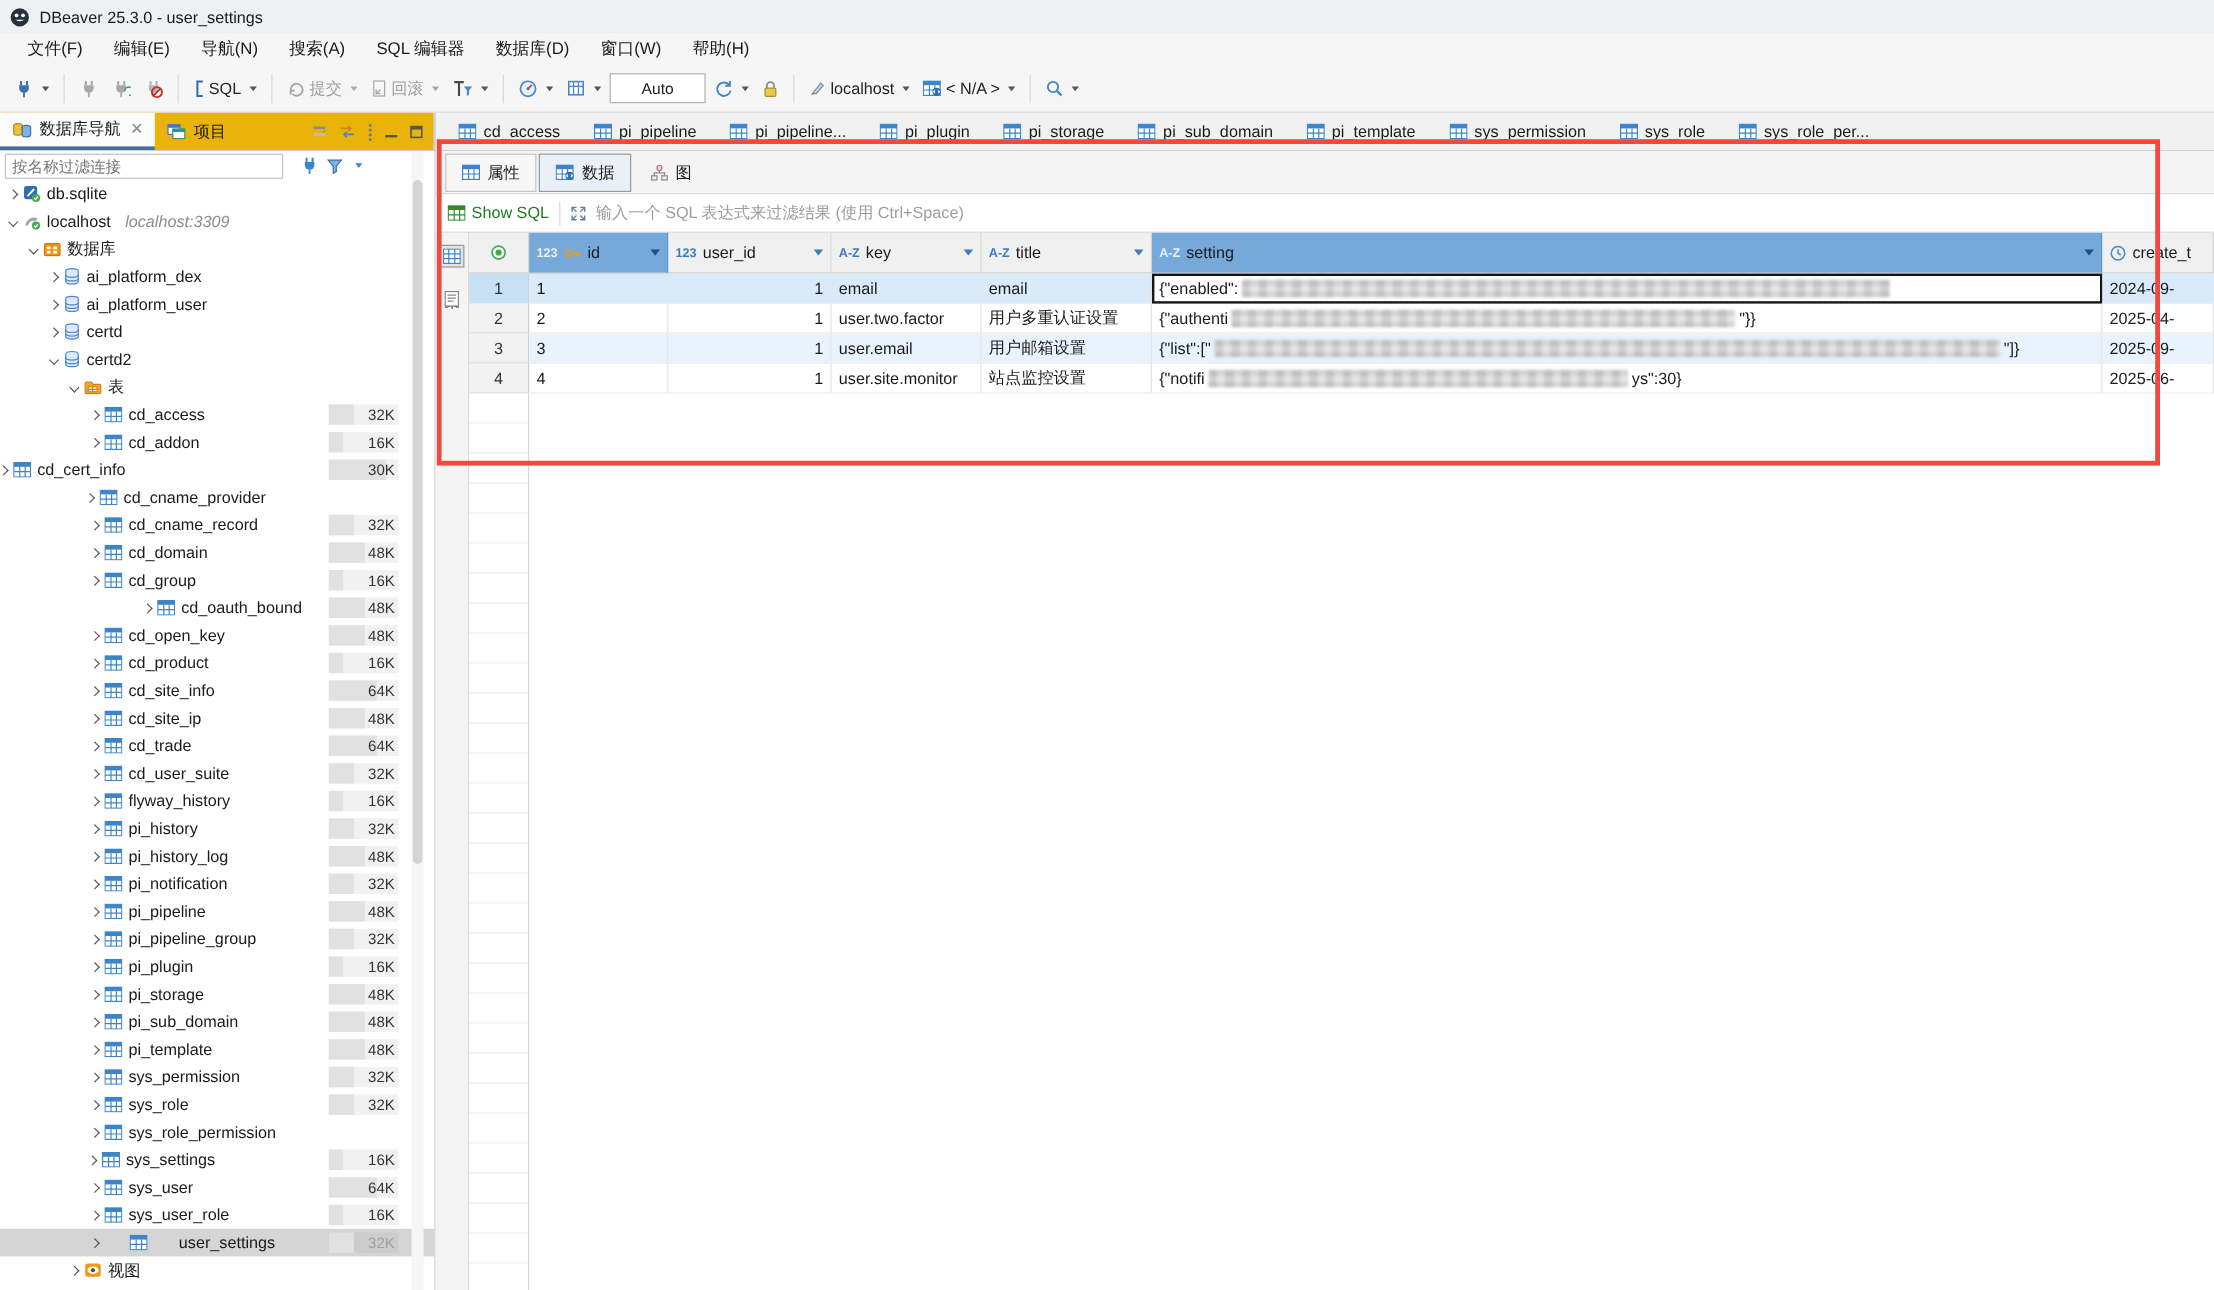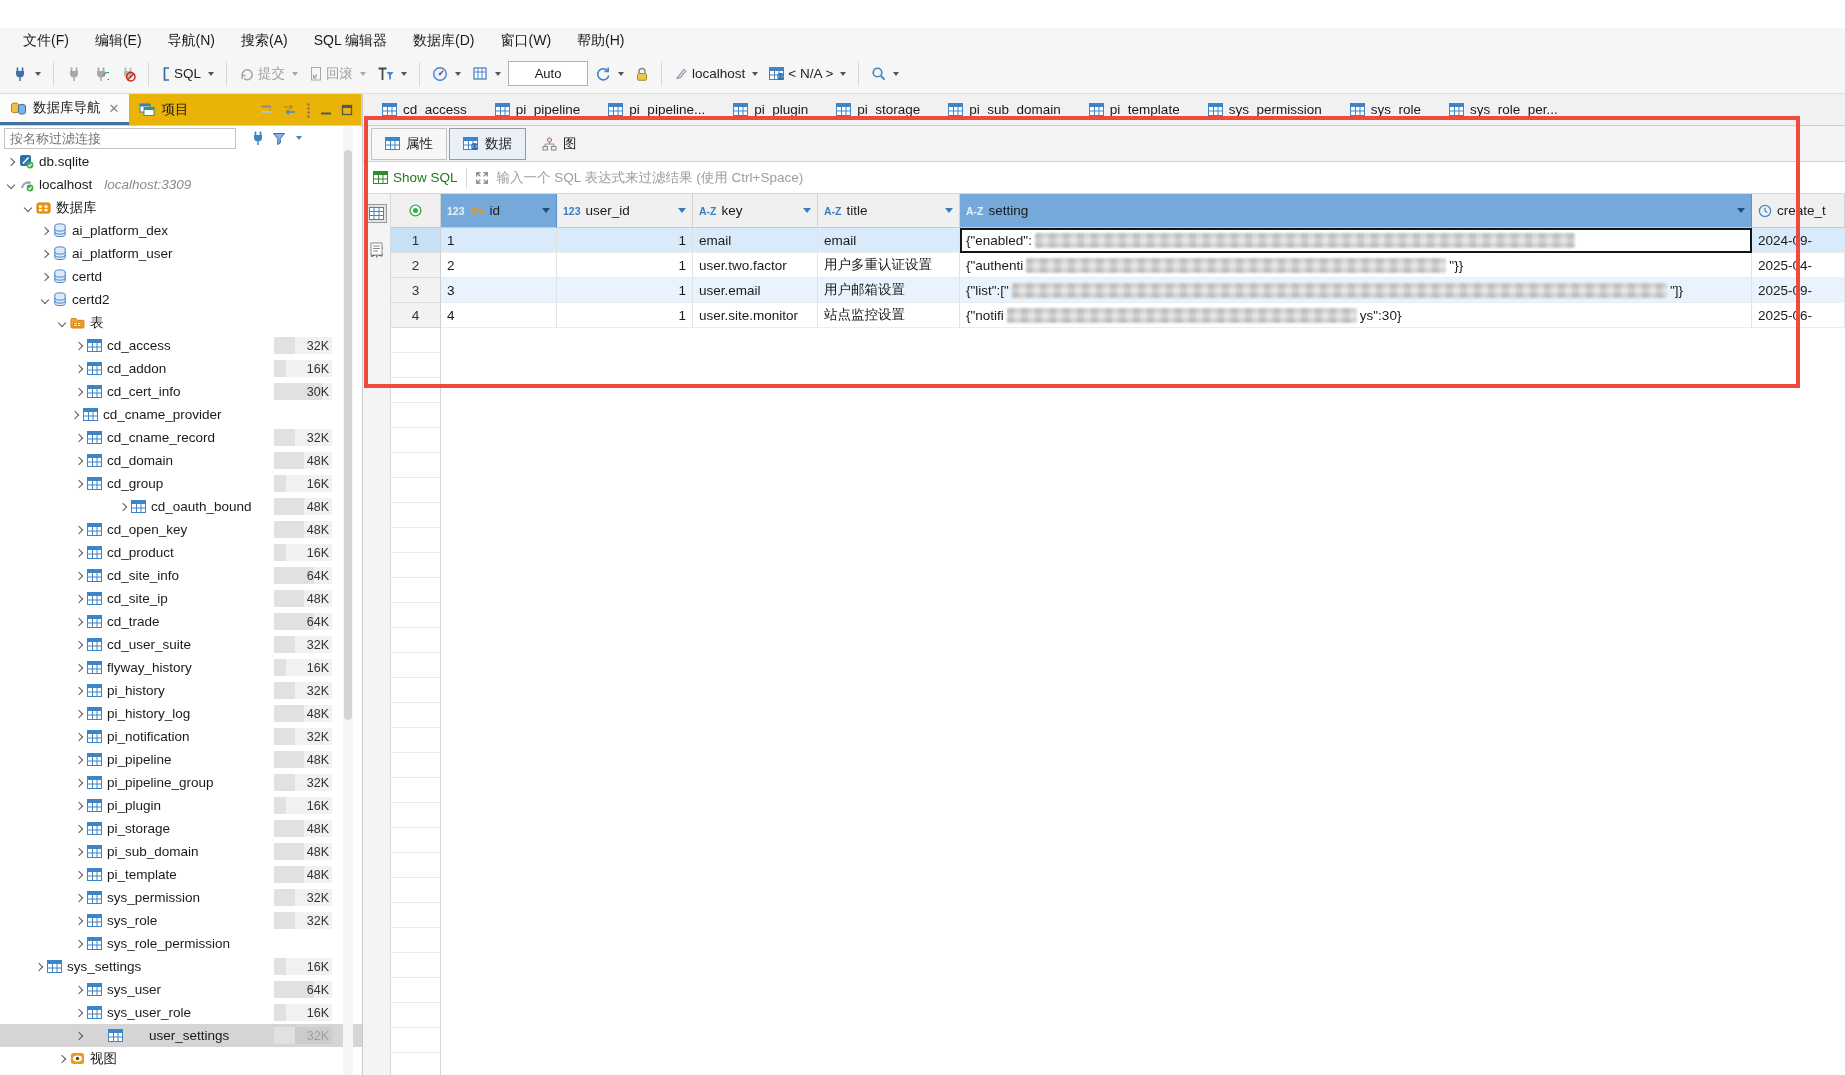--- a/index.html
+++ b/index.html
@@ -84,20 +84,31 @@
           background-blend-mode:multiply;filter:blur(1.3px)}
   .gerow .gut{background:#fff;border-bottom:1px solid #ececec;border-right:1px solid #d6d6d6}
   
   #redrect{position:absolute;left:364px;top:116px;width:1436px;height:272px;border:4px solid #f04a3e;z-index:60;pointer-events:none}
 </style>
 </head>
 <body>
 
 <div id="stage">
 
+  <div id="titlebar">
+    <span class="ico">
+        <svg width="17" height="17">
+          <circle cx="8.5" cy="8.5" r="7.6" fill="#27313d"></circle>
+          <circle cx="5.8" cy="6.8" r="1.6" fill="#fff"></circle>
+          <circle cx="11.2" cy="6.8" r="1.6" fill="#fff"></circle>
+          <path d="M5 10.5 a4.5 3 0 0 0 7 0 Z" fill="#fff"></path>
+        </svg>
+      </span>
+    <span>DBeaver 25.3.0 - user_settings</span>
+  </div>
 
   <div id="menubar">
       <span class="mi">文件(F)</span>
       <span class="mi">编辑(E)</span>
       <span class="mi">导航(N)</span>
       <span class="mi">搜索(A)</span>
       <span class="mi">SQL 编辑器</span>
       <span class="mi">数据库(D)</span>
       <span class="mi">窗口(W)</span>
       <span class="mi">帮助(H)</span>
@@ -570,21 +581,21 @@
               <line x1="5.5" y1="4" x2="5.5" y2="12.5" stroke="#3d85c8"></line>
               <line x1="10" y1="4" x2="10" y2="12.5" stroke="#3d85c8"></line>
             </svg>
           </span>
           <span>cd_addon</span>
           <span class="tsize">
             <span class="bar" style="width: 12px;"></span>
             <span>16K</span>
           </span>
         </div>
-        <div class="trow" style="padding-left: 76px; text-align: right;">
+        <div class="trow" style=" text-align: right;">
           <span class="chev right"></span>
           <span class="ico">
             <svg width="15" height="13" viewBox="0 0 15 13">
               <rect x="0.5" y="0.5" width="14" height="12" fill="#fff" stroke="#3d85c8"></rect>
               <rect x="0.5" y="0.5" width="14" height="3.5" fill="#3d85c8"></rect>
               <line x1="0.5" y1="8" x2="14.5" y2="8" stroke="#3d85c8"></line>
               <line x1="5.5" y1="4" x2="5.5" y2="12.5" stroke="#3d85c8"></line>
               <line x1="10" y1="4" x2="10" y2="12.5" stroke="#3d85c8"></line>
             </svg>
           </span>
@@ -987,21 +998,21 @@
             <svg width="15" height="13" viewBox="0 0 15 13">
               <rect x="0.5" y="0.5" width="14" height="12" fill="#fff" stroke="#3d85c8"></rect>
               <rect x="0.5" y="0.5" width="14" height="3.5" fill="#3d85c8"></rect>
               <line x1="0.5" y1="8" x2="14.5" y2="8" stroke="#3d85c8"></line>
               <line x1="5.5" y1="4" x2="5.5" y2="12.5" stroke="#3d85c8"></line>
               <line x1="10" y1="4" x2="10" y2="12.5" stroke="#3d85c8"></line>
             </svg>
           </span>
           <span>sys_role_permission</span>
         </div>
-        <div class="trow" style="padding-left: 36px;">
+        <div class="trow" style="padding-left: 74px;">
           <span class="chev right"></span>
           <span class="ico">
             <svg width="15" height="13" viewBox="0 0 15 13">
               <rect x="0.5" y="0.5" width="14" height="12" fill="#fff" stroke="#3d85c8"></rect>
               <rect x="0.5" y="0.5" width="14" height="3.5" fill="#3d85c8"></rect>
               <line x1="0.5" y1="8" x2="14.5" y2="8" stroke="#3d85c8"></line>
               <line x1="5.5" y1="4" x2="5.5" y2="12.5" stroke="#3d85c8"></line>
               <line x1="10" y1="4" x2="10" y2="12.5" stroke="#3d85c8"></line>
             </svg>
           </span>

